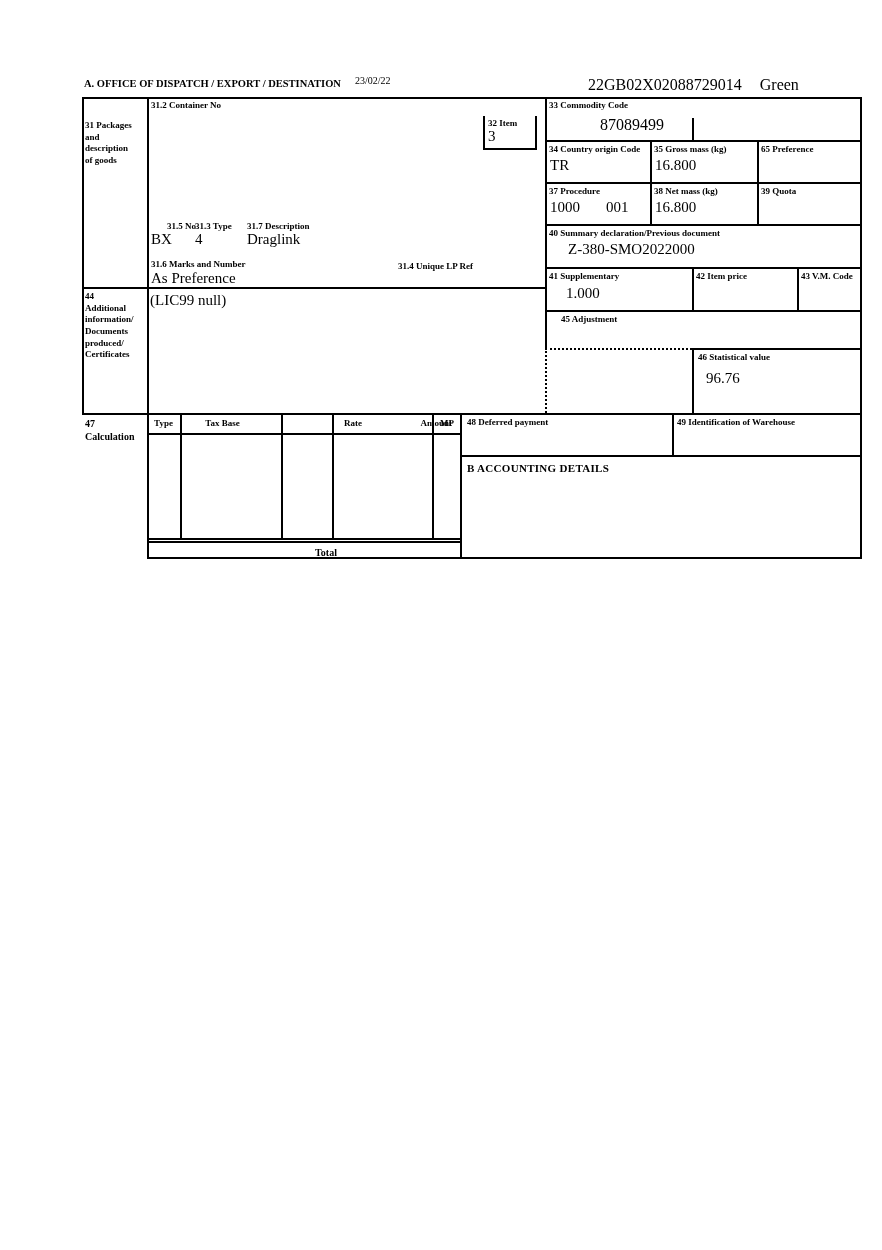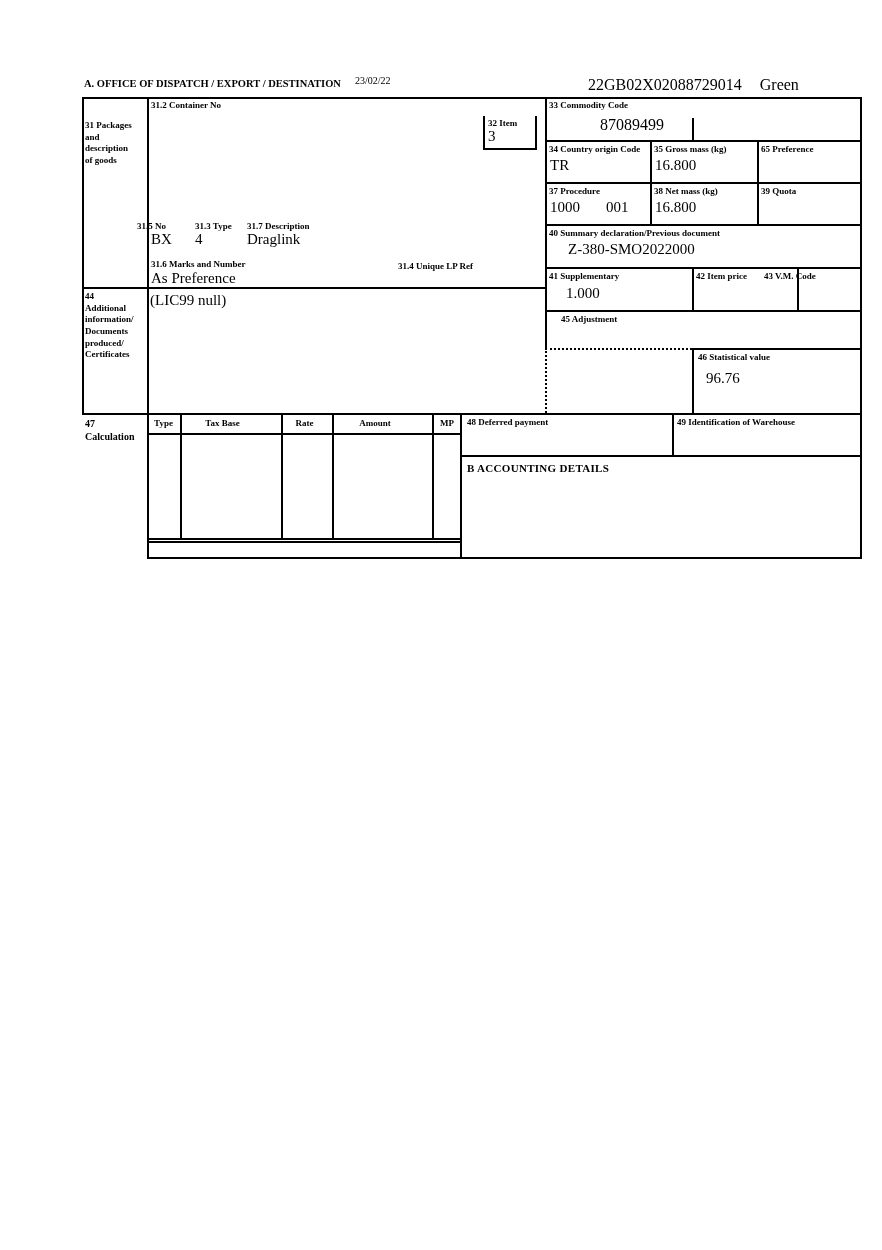--- a/index.html
+++ b/index.html
@@ -9,21 +9,21 @@
   
   .ln{position:absolute;background:#000;}
   
   .dlnv{position:absolute;border-left:2px dotted #000;width:0;}
   .dlnh{position:absolute;border-top:2px dotted #000;height:0;}
   .lbl{font-weight:bold;font-size:9px;line-height:1.3;white-space:pre-line;}
   .lbl10{font-weight:bold;font-size:10.5px;line-height:1.2;}
   .val{font-size:15px;line-height:1;}
   .val16{font-size:16px;line-height:1;margin-left:32px;}
   .ctr{text-align:center;}
-  .rgt{text-align:center;}
+  .rgt{text-align:right;margin-left:34px;}
   .b32{border:0 solid #000;border-left-width:2px;border-right-width:2px;border-bottom-width:2px;margin-top:19px;}
   .mrnrow{display:flex;gap:18px;}
 </style>
 </head>
 <body>
 
 <div class="page">
 
   <div class="abs lbl10" style="left:84px;top:78px;">A.  OFFICE OF DISPATCH / EXPORT / DESTINATION</div>
   <div class="abs" style="left:355px;top:75px;font-size:10px;">23/02/22</div>
@@ -72,21 +72,21 @@
 and
 description
 of goods</div>
   <div class="abs lbl" style="left:151px;top:100px;">31.2 Container No</div>
 
   <div class="abs b32" style="left:483px;top:97px;width:54px;height:34px;">
     <div class="abs lbl" style="left:3px;top:2px;">32 Item</div>
     <div class="abs val" style="left:3px;top:13px;">3</div>
   </div>
 
-  <div class="abs lbl" style="left:137px;top:221px;text-align:right;">31.5 No</div>
+  <div class="abs lbl" style="left:167px;top:221px;text-align:right;">31.5 No</div>
   <div class="abs lbl" style="left:195px;top:221px;">31.3 Type</div>
   <div class="abs lbl" style="left:247px;top:221px;">31.7 Description</div>
   <div class="abs val" style="left:151px;top:232px;">BX</div>
   <div class="abs val" style="left:195px;top:232px;">4</div>
   <div class="abs val" style="left:247px;top:232px;">Draglink</div>
 
   <div class="abs lbl" style="left:151px;top:259px;">31.6 Marks and Number</div>
   <div class="abs lbl" style="left:398px;top:261px;">31.4 Unique LP Ref</div>
   <div class="abs val" style="left:151px;top:271px;">As Preference</div>
 
@@ -105,21 +105,21 @@
   <div class="abs lbl" style="left:654px;top:186px;">38 Net mass (kg)</div>
   <div class="abs val" style="left:655px;top:200px;">16.800</div>
   <div class="abs lbl" style="left:761px;top:186px;">39 Quota</div>
 
   <div class="abs lbl" style="left:549px;top:228px;">40 Summary declaration/Previous document</div>
   <div class="abs val" style="left:568px;top:242px;">Z-380-SMO2022000</div>
 
   <div class="abs lbl" style="left:549px;top:271px;">41 Supplementary</div>
   <div class="abs val" style="left:566px;top:286px;">1.000</div>
   <div class="abs lbl" style="left:696px;top:271px;">42 Item price</div>
-  <div class="abs lbl" style="left:764px;top:271px;">43 V.M. Code</div>
+  <div class="abs lbl" style="left:801px;top:271px;">43 V.M. Code</div>
 
   <div class="abs lbl" style="left:549px;top:314px;margin-left:12px;">45 Adjustment</div>
 
   <div class="abs lbl" style="left:698px;top:352px;">46 Statistical value</div>
   <div class="abs val" style="left:706px;top:371px;">96.76</div>
 
   <div class="abs lbl" style="left:85px;top:291px;width:60px;">44
 Additional
 information/
 Documents
@@ -127,18 +127,19 @@
 Certificates</div>
   <div class="abs val" style="left:150px;top:293px;">(LIC99 null)</div>
 
   <div class="abs lbl" style="left:85px;top:417px;width:62px;font-size:10px;">47
 Calculation</div>
   <div class="abs lbl ctr" style="left:147px;top:418px;width:33px;">Type</div>
   <div class="abs lbl ctr" style="left:180px;top:418px;width:85px;">Tax Base</div>
   <div class="abs lbl rgt" style="left:281px;top:418px;width:47px;">Rate</div>
   <div class="abs lbl rgt" style="left:332px;top:418px;width:86px;">Amount</div>
   <div class="abs lbl ctr" style="left:432px;top:418px;width:30px;">MP</div>
+  <div class="abs lbl ctr" style="left:147px;top:546px;width:358px;font-size:10px;">Total</div>
 
   <div class="abs lbl" style="left:467px;top:417px;">48 Deferred payment</div>
   <div class="abs lbl" style="left:677px;top:417px;">49 Identification of Warehouse</div>
   <div class="abs lbl" style="left:467px;top:461px;font-size:11px;letter-spacing:0.3px;">B ACCOUNTING DETAILS</div>
 
 </div>
 
 </body></html>

